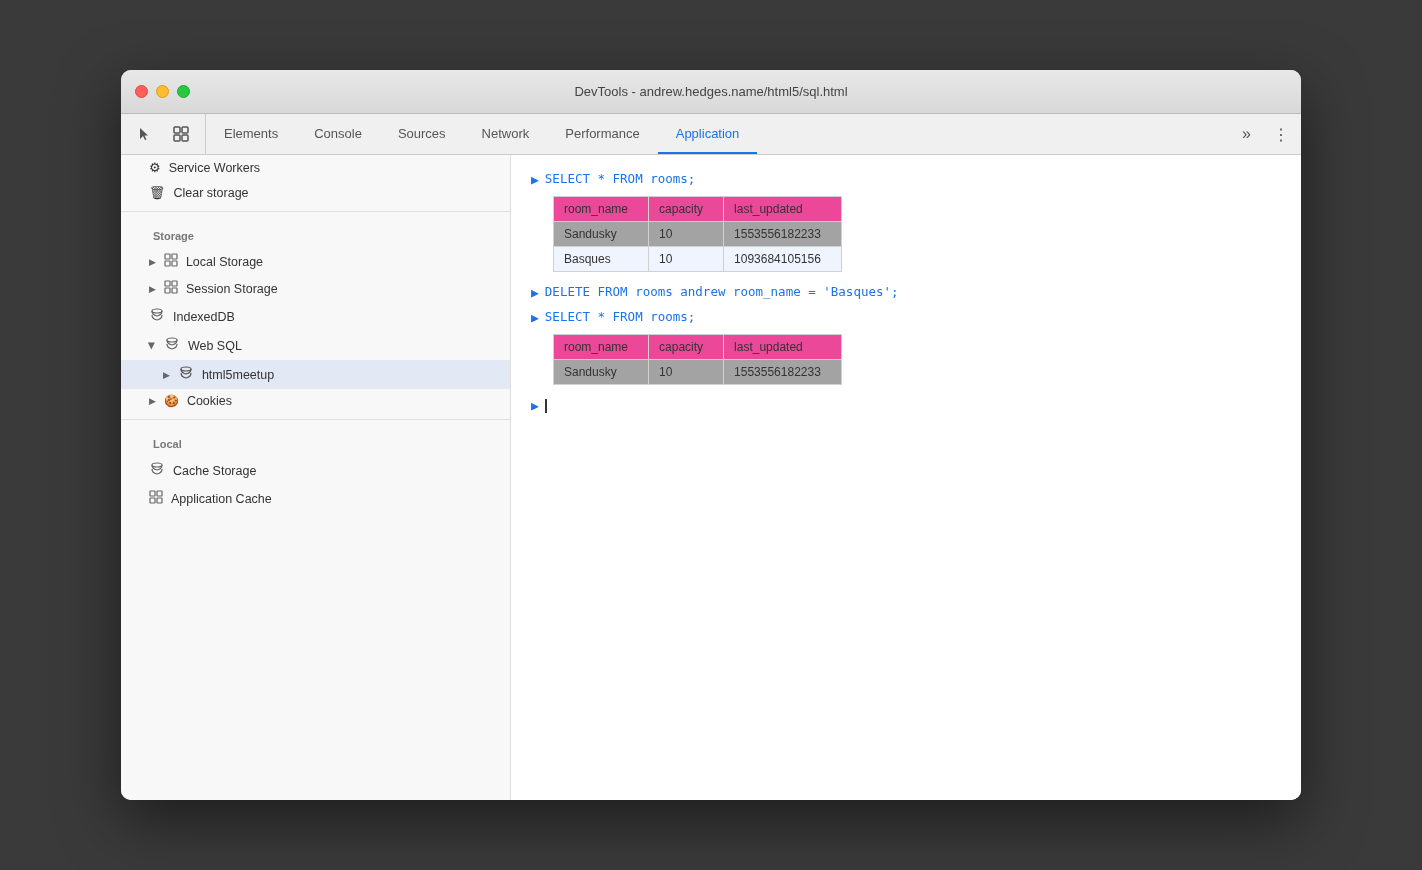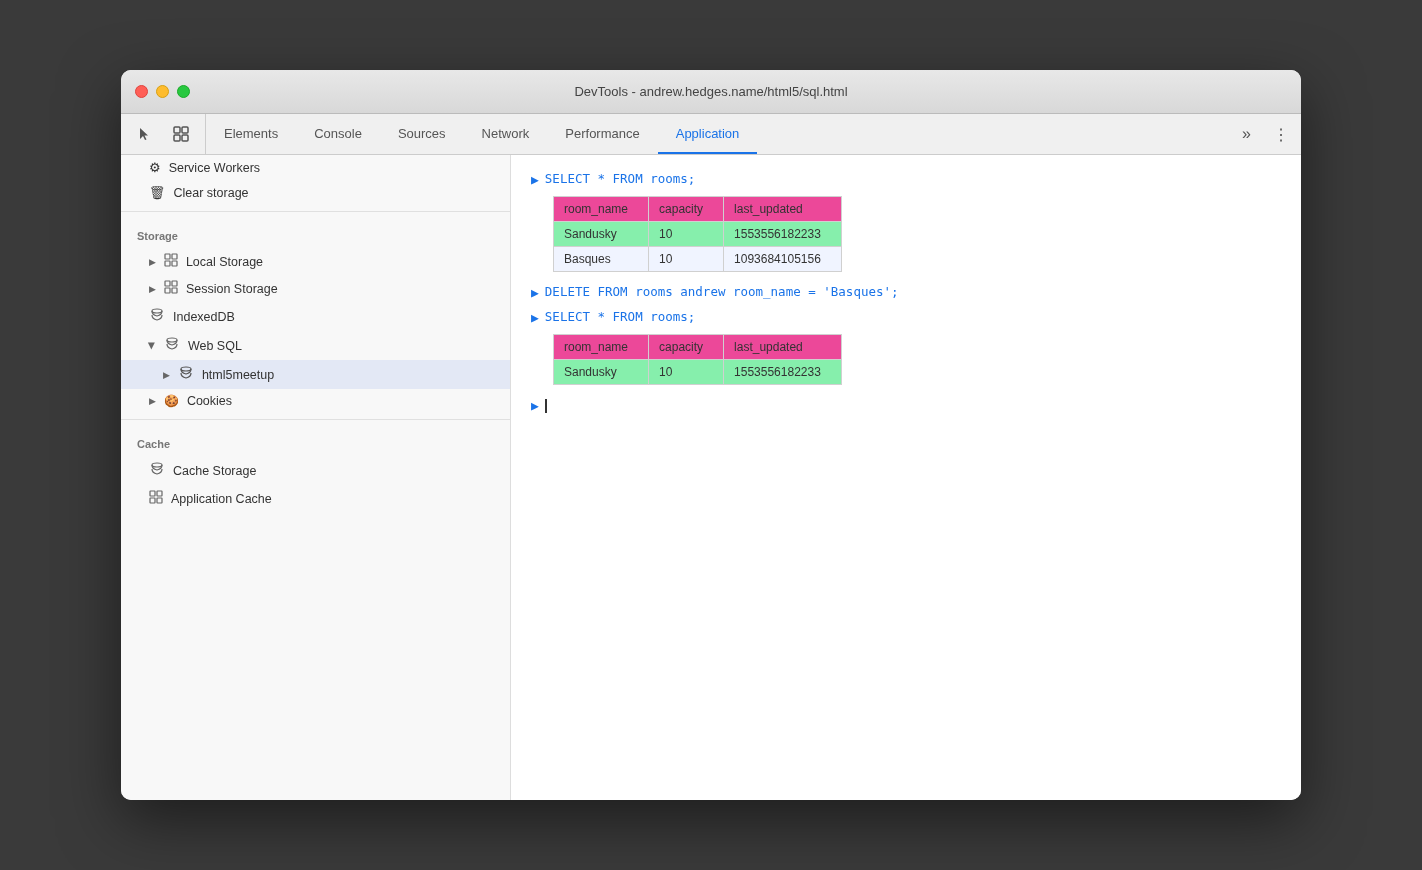--- a/index.html
+++ b/index.html
@@ -128,21 +128,21 @@
       background: #f8f8f8;
       border-right: 1px solid #ddd;
       overflow-y: auto;
       flex-shrink: 0;
       padding-bottom: 20px;
     }
     .sidebar-section-label {
       font-size: 11px;
       font-weight: 600;
       color: #777;
-      padding: 12px 16px 6px 16px;
+      padding: 12px 16px 6px 32px;
       text-transform: none;
     }
     .sidebar-item {
       display: flex;
       align-items: center;
       padding: 5px 16px 5px 16px;
       font-size: 12.5px;
       color: #333;
       cursor: pointer;
       gap: 8px;
@@ -205,21 +205,21 @@
       border: 1px solid #d0d0d0;
       padding: 5px 20px 5px 10px;
       font-weight: 400;
       color: #333;
       text-align: left;
     }
     .sql-table td {
       border: 1px solid #d0d0d0;
       padding: 5px 20px 5px 10px;
       color: #333;
-      background: #86efac;
+      background: #a3a3a3;
     }
     .sql-table tr:nth-child(even) td {
       background: #f0f4ff;
     }
     .cursor-line {
       display: flex;
       align-items: center;
       gap: 6px;
       margin-top: 4px;
     }
@@ -367,21 +367,21 @@
       </div>
 
       <div class="sidebar-item indent1" data-interactable="true">
         <span class="triangle" data-interactable="false">▶</span>
         <span data-interactable="false" style="font-size:12px;">🍪</span>
         <span data-interactable="false">Cookies</span>
       </div>
 
       <div class="divider" data-interactable="false"></div>
 
-      <div class="sidebar-section-label" data-interactable="false">Cache</div>
+      <div class="sidebar-section-label" data-interactable="false">Local</div>
 
       <div class="sidebar-item indent1" data-interactable="true">
         <span data-interactable="false">
           <svg width="16" height="16" viewBox="0 0 16 16" fill="none">
             <ellipse cx="8" cy="4" rx="5" ry="2" stroke="#666" stroke-width="1.2" fill="none"></ellipse>
             <path d="M3 4 Q3 8 8 9 Q13 8 13 4" stroke="#666" stroke-width="1.2" fill="none"></path>
             <path d="M3 8 Q3 12 8 13 Q13 12 13 8" stroke="#666" stroke-width="1.2" fill="none"></path>
           </svg>
         </span>
         <span data-interactable="false">Cache Storage</span>

